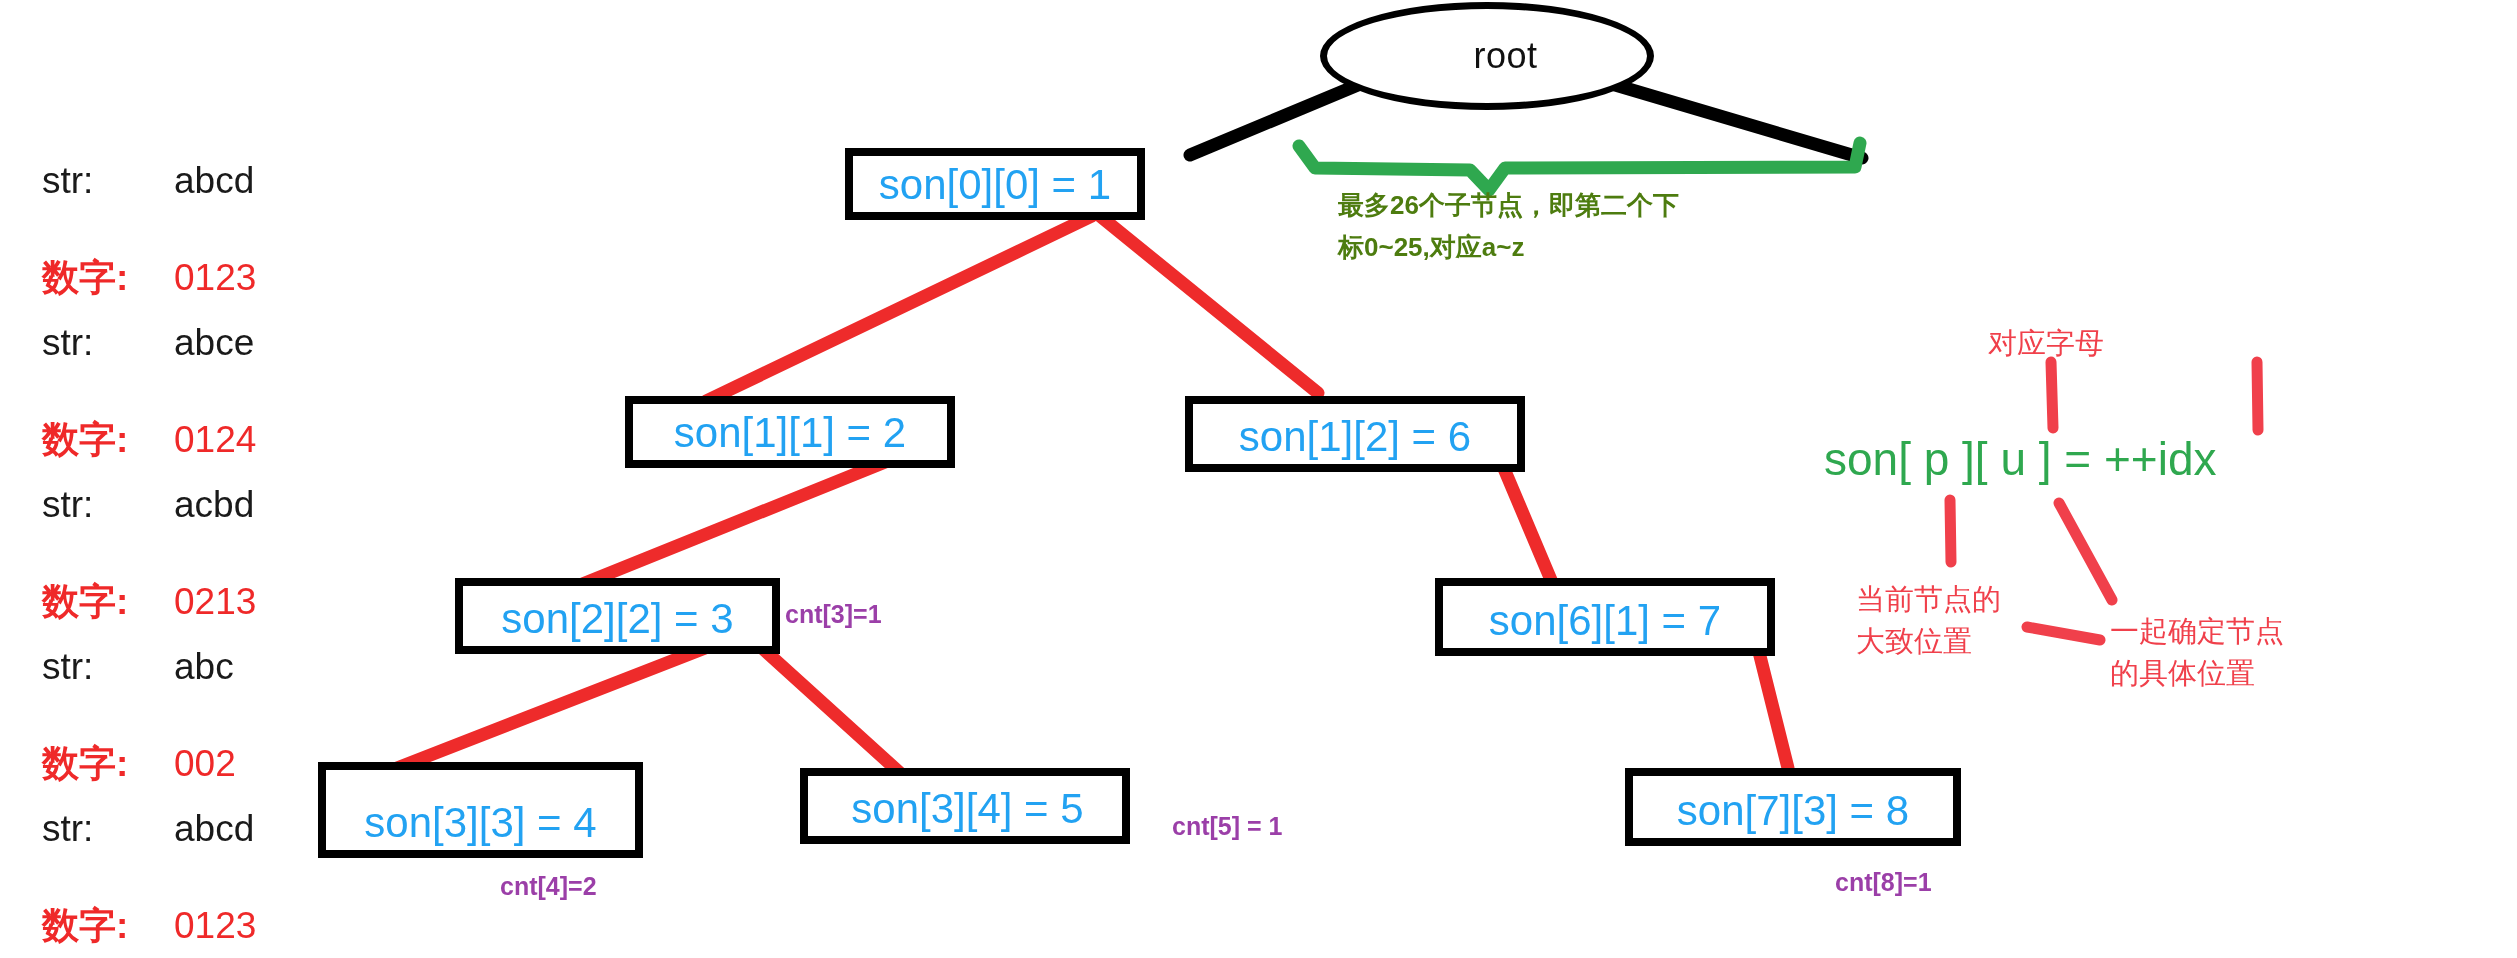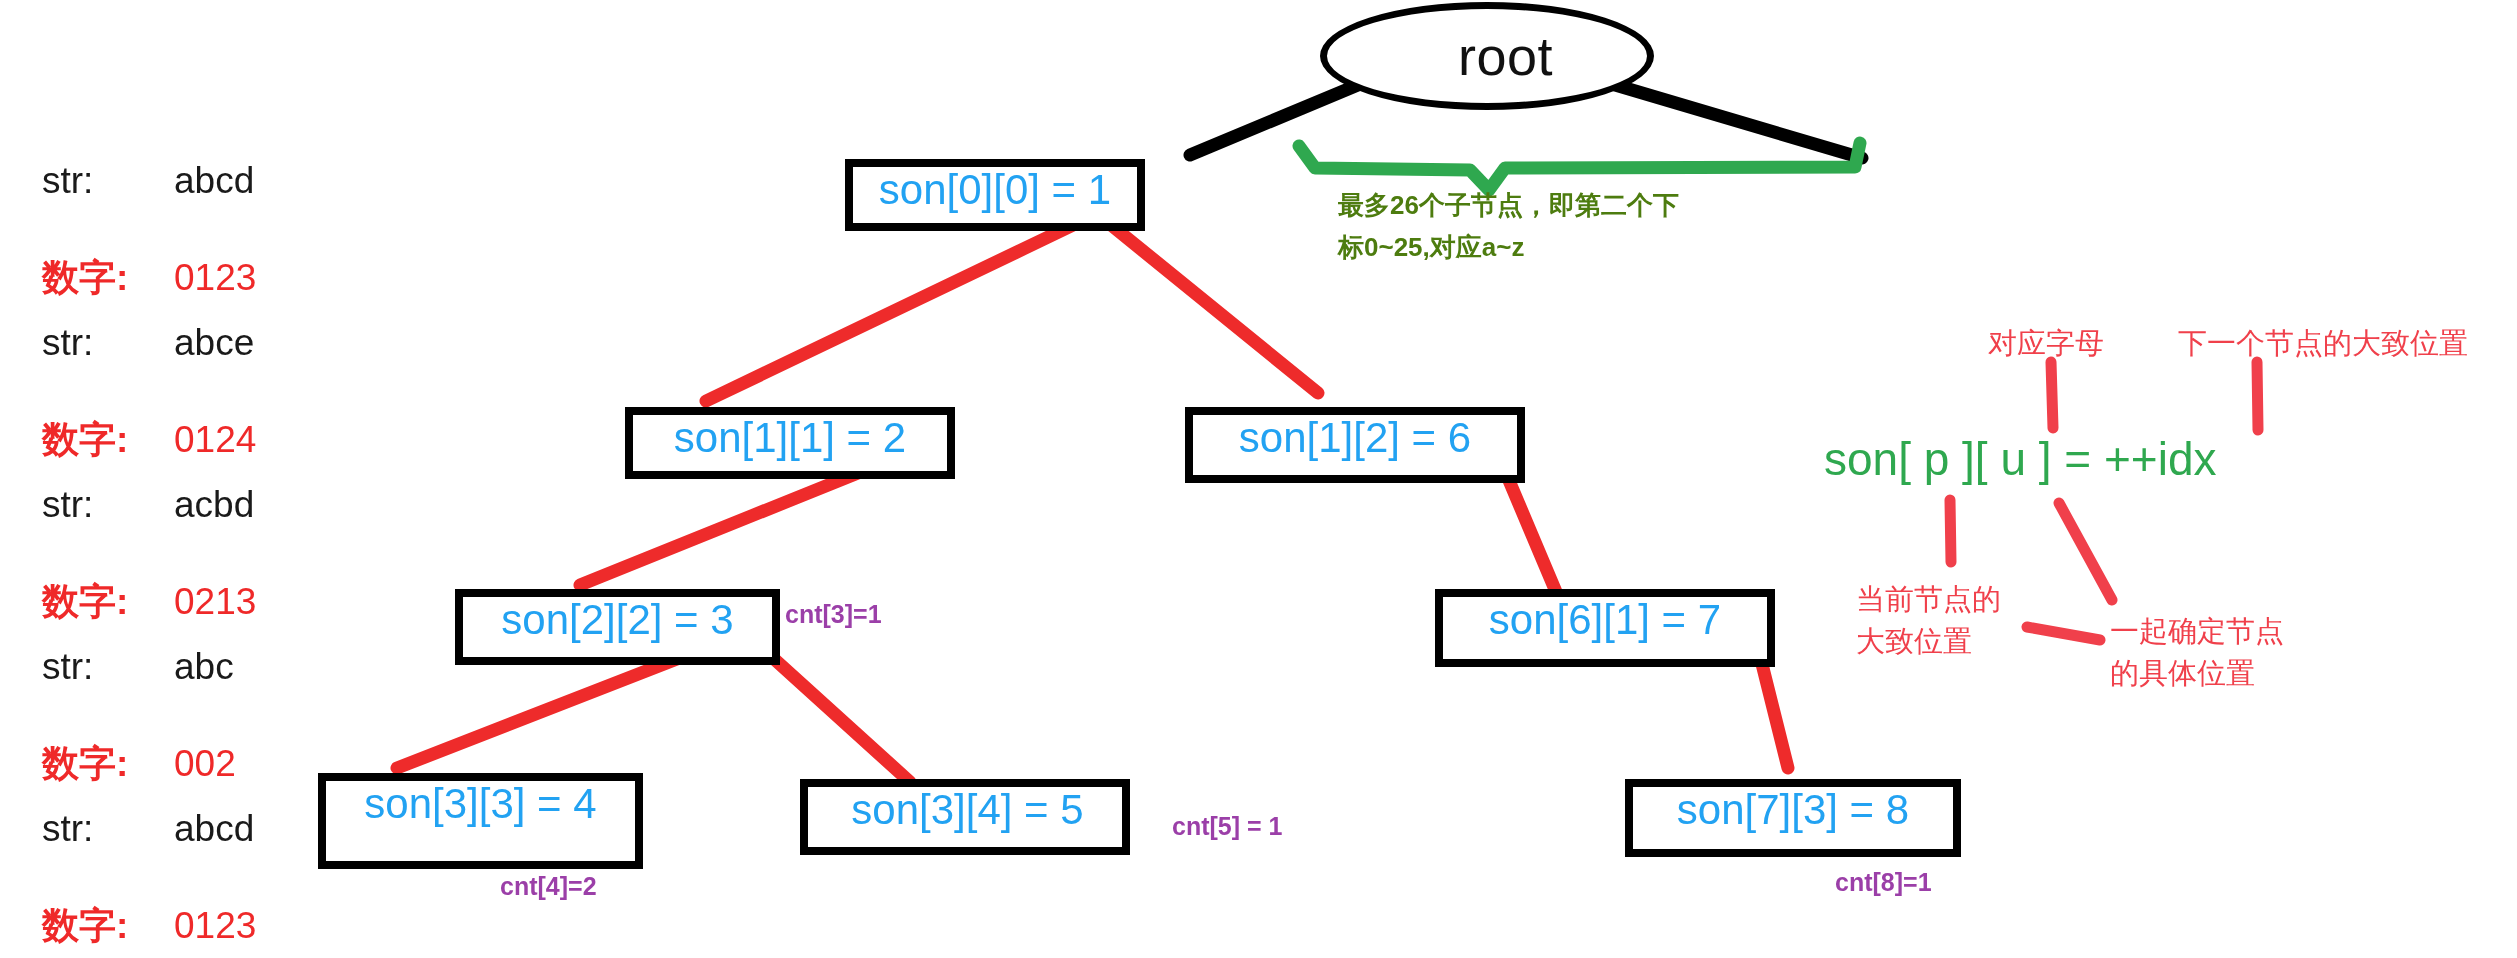--- a/index.html
+++ b/index.html
@@ -45,38 +45,37 @@
     width: 320px;
     height: 94px;
     border: 7px solid #000000;
     border-radius: 50%;
     background: #ffffff;
     display: flex;
     align-items: center;
     justify-content: center;
   }
   #root-node .root-label {
-    font-size: 54px;
+    font-size: 36px;
     color: #111111;
     line-height: 1;
     letter-spacing: .5px;
     margin-left: 37px;
   }
 
   
   .node {
     position: absolute;
     border: 8px solid #000000;
     background: #ffffff;
     display: flex;
-    align-items: flex-start;
+    align-items: flex-end;
     justify-content: center;
     padding: 2px 10px 6px 10px;
     box-sizing: border-box;
-    margin-top: 11px;
   }
   .node .node-label {
     color: #22a2f2;
     font-size: 42px;
     line-height: 1;
     white-space: nowrap;
   }
 
   
   .cnt {
@@ -255,21 +254,20 @@
   <div class="cnt" style="left:1172px; top:812px;">cnt[5] = 1</div>
 
   <div class="node" style="left:1625px; top:768px; width:336px; height:78px;">
     <span class="node-label">son[7][3] = 8</span>
   </div>
   <div class="cnt" style="left:1835px; top:868px;">cnt[8]=1</div>
 
   <div id="formula">son[ p ][ u ] = ++idx</div>
 
   <div class="red-note" id="note-duiying">对应字母</div>
-  <div class="red-note" id="note-nextpos">下一个节点的大致位置</div>
 
   <div class="red-note" id="note-current">
     <div>当前节点的</div>
     <div>大致位置</div>
   </div>
 
   <div class="red-note" id="note-together">
     <div>一起确定节点</div>
     <div>的具体位置</div>
   </div>

